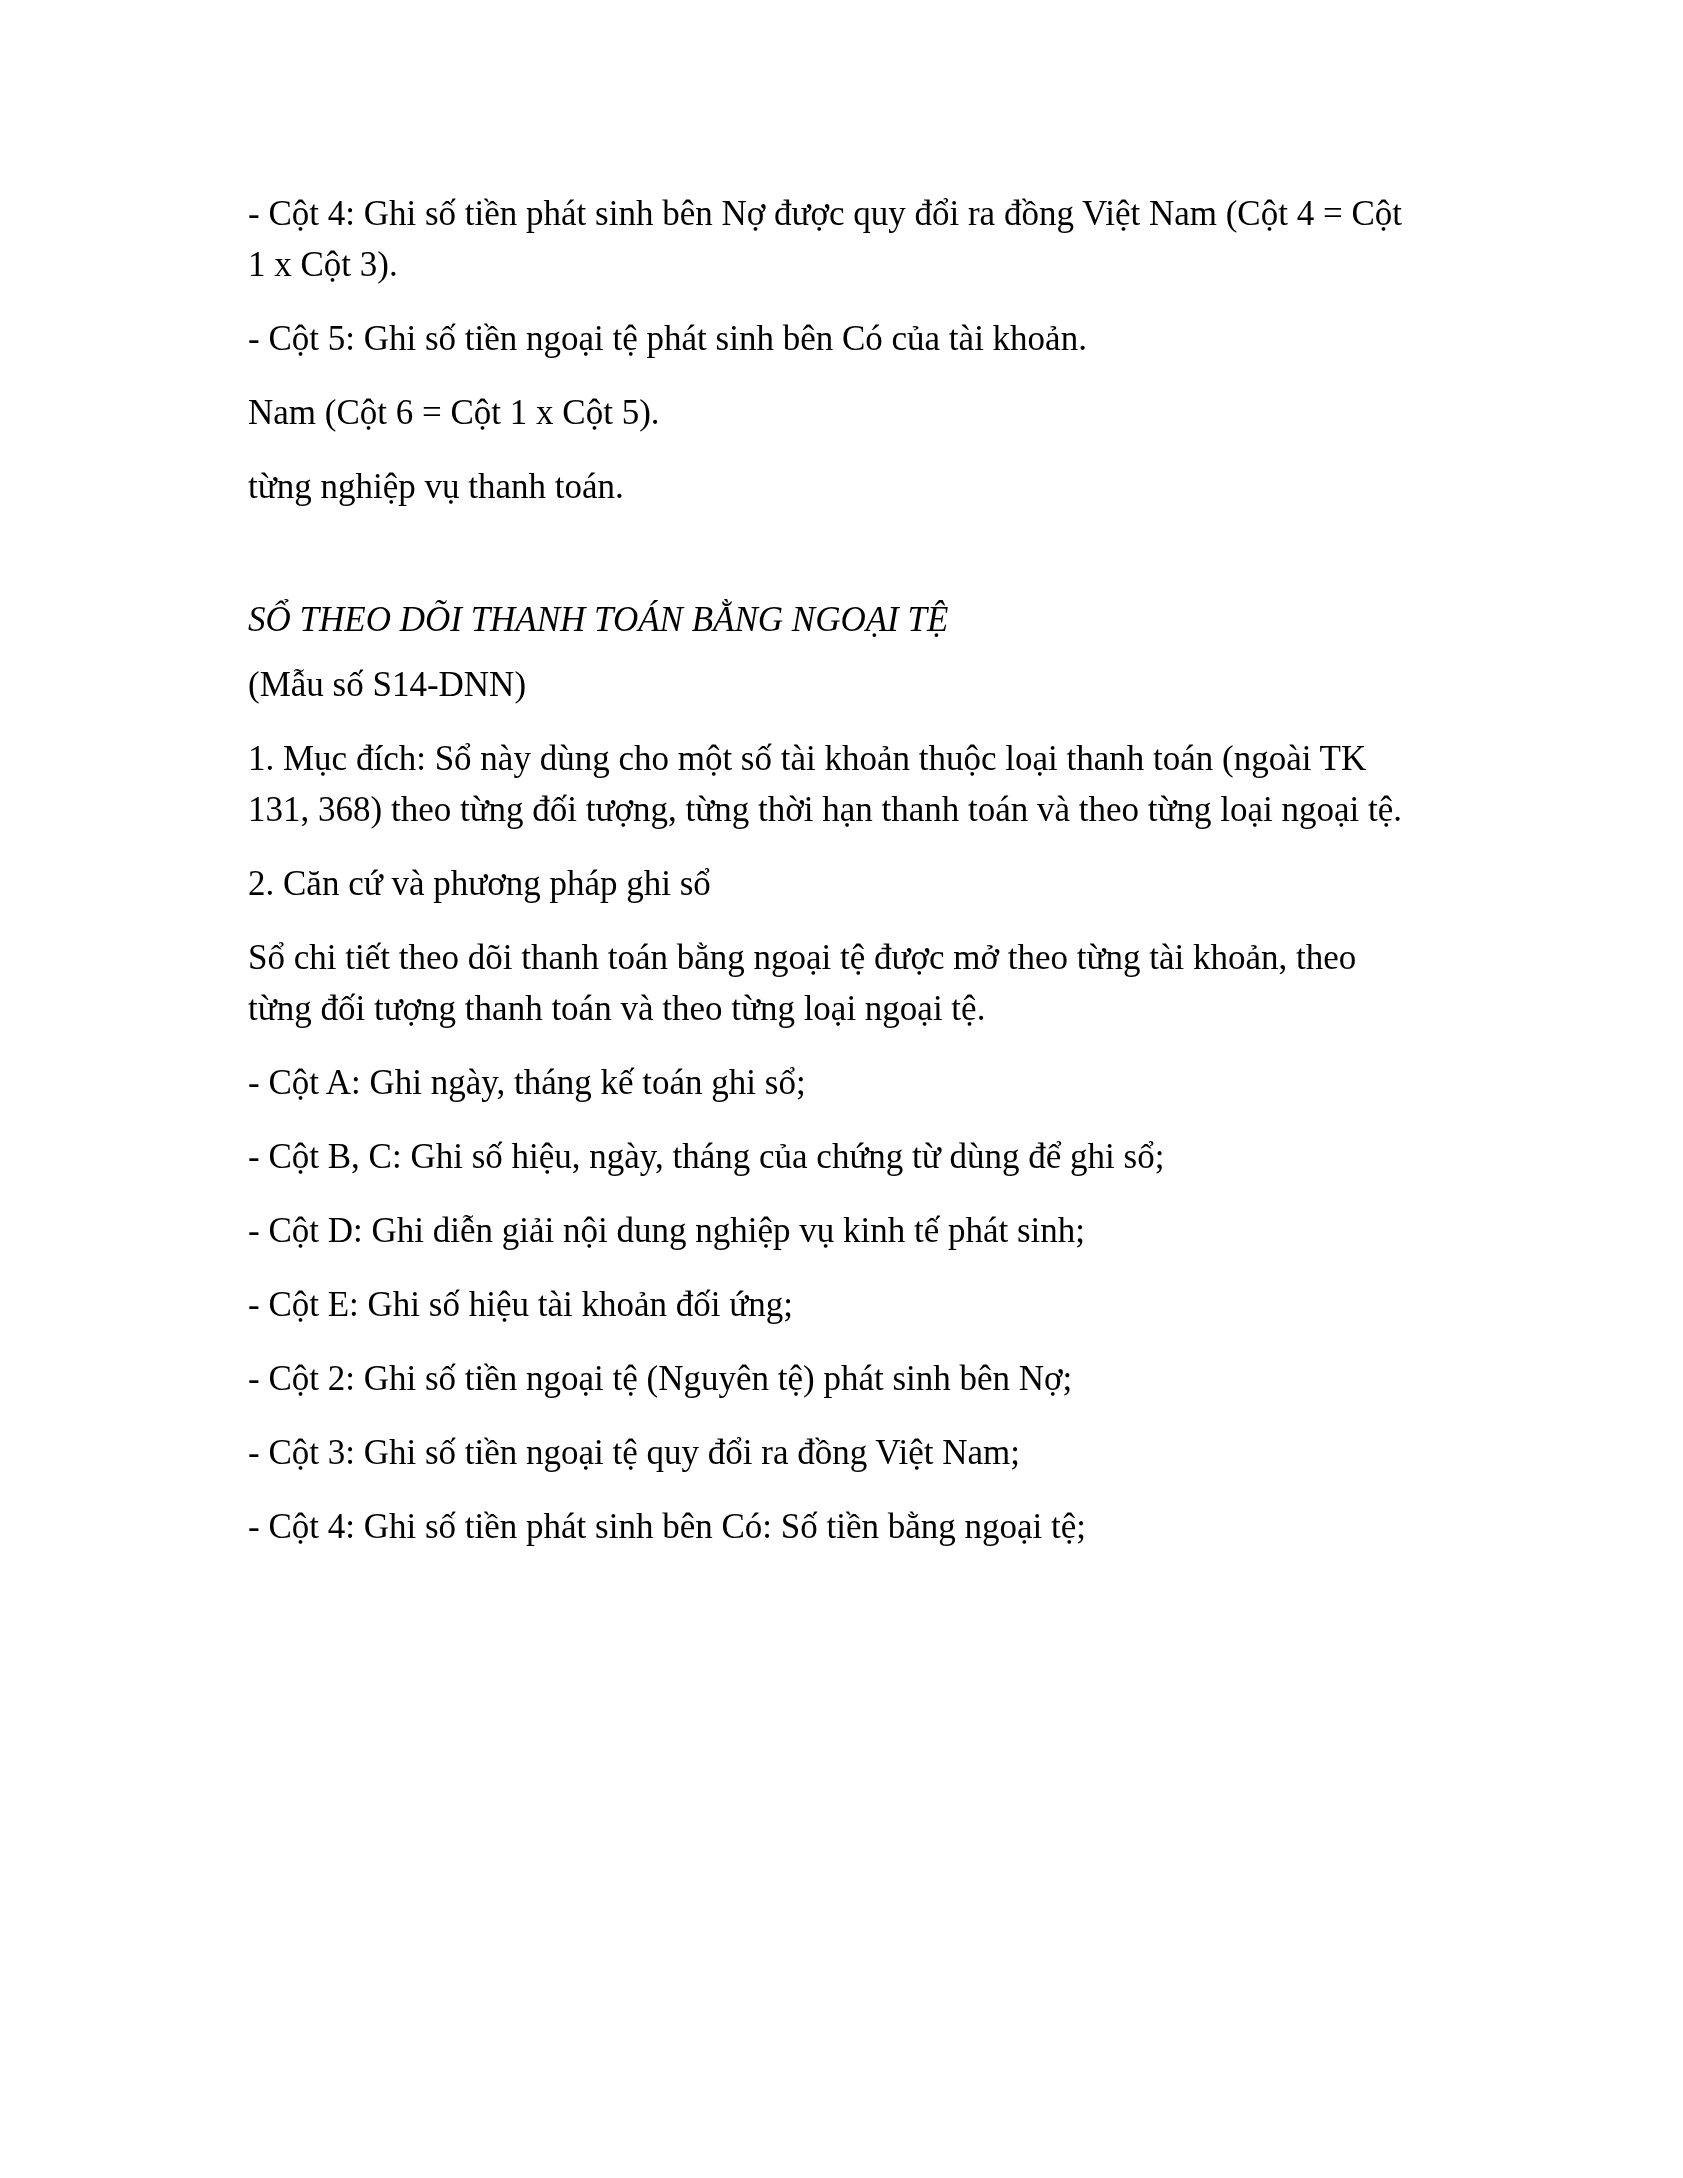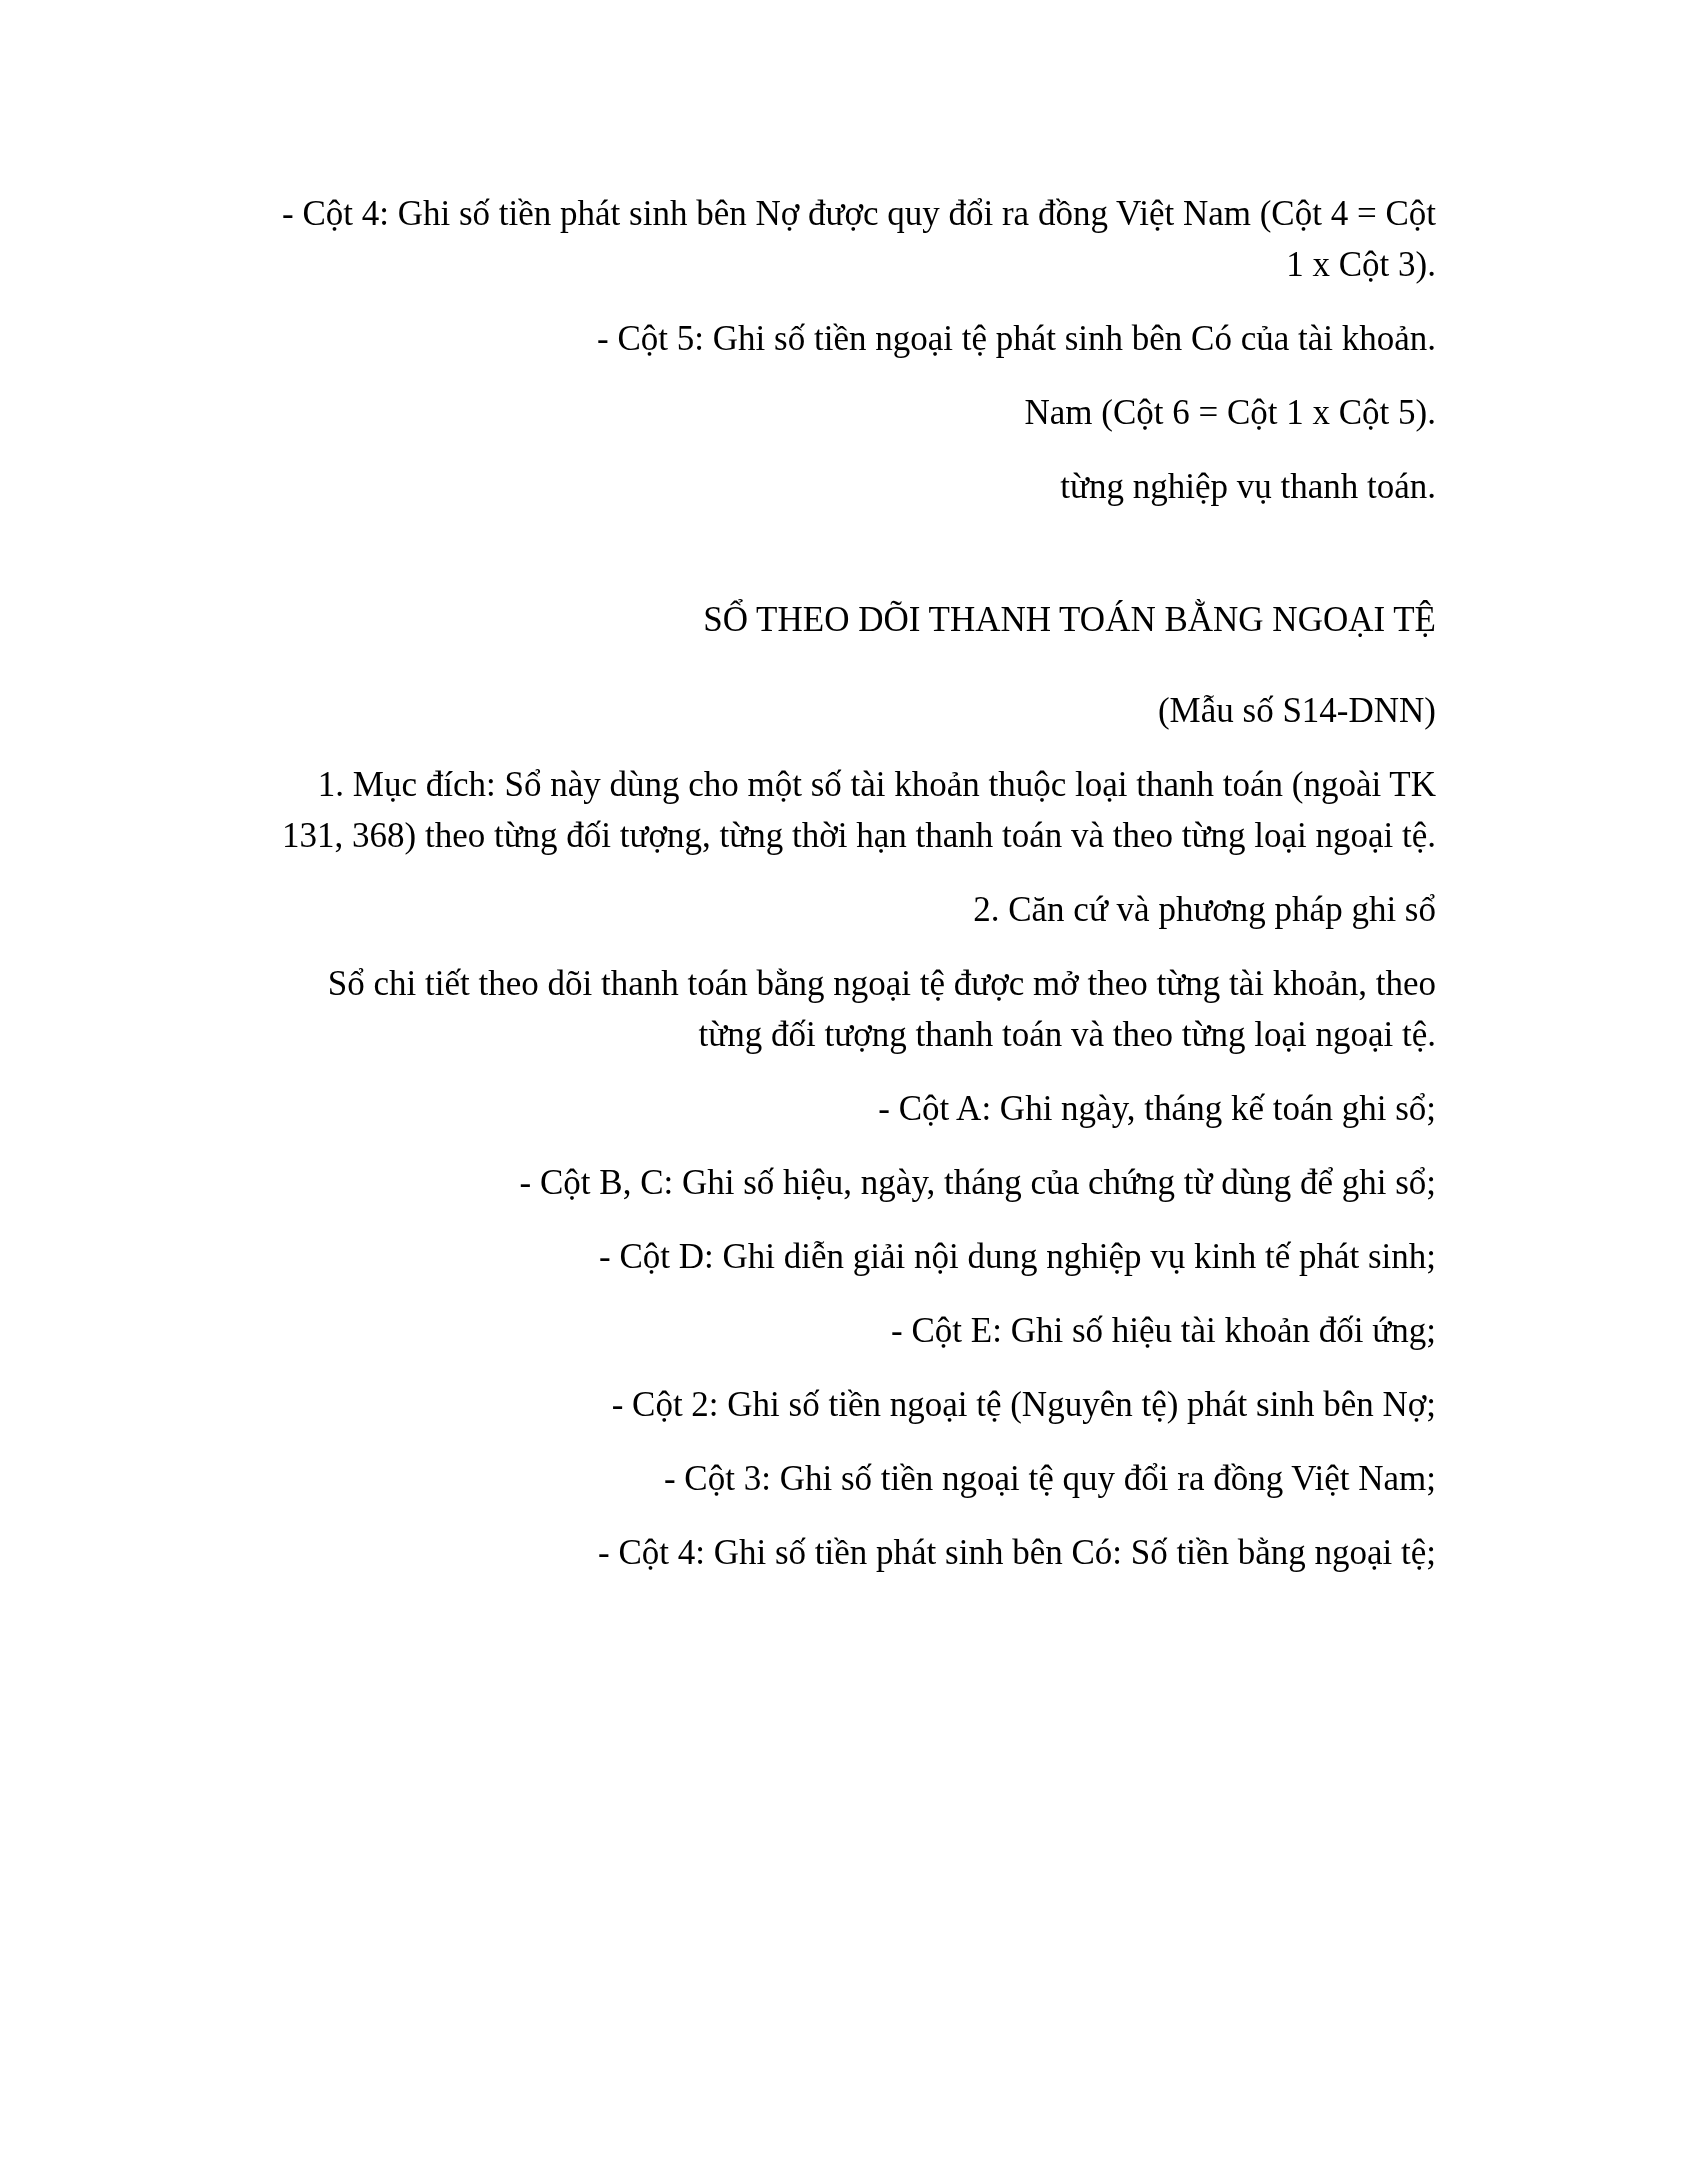--- a/index.html
+++ b/index.html
@@ -13,22 +13,22 @@
     overflow: hidden;
   }
   .content {
     position: absolute;
     left: 248px;
     top: 188px;
     width: 1188px;
     font-size: 35px;
     line-height: 51px;
   }
-  .para { margin: 0 0 23px 0; text-align: right; }
-  .heading { margin: 82px 0 40px 0; }
+  .para { margin: 0 0 23px 0; }
+  .heading { margin: 82px 0 14px 0; font-style: italic; }
   .line { white-space: nowrap; }
 </style>
 </head>
 <body>
 
 <div class="page">
   <div class="content">
 
     <div class="para">
       <div class="line">- Cột 4: Ghi số tiền phát sinh bên Nợ được quy đổi ra đồng Việt Nam (Cột 4 = Cột</div>

